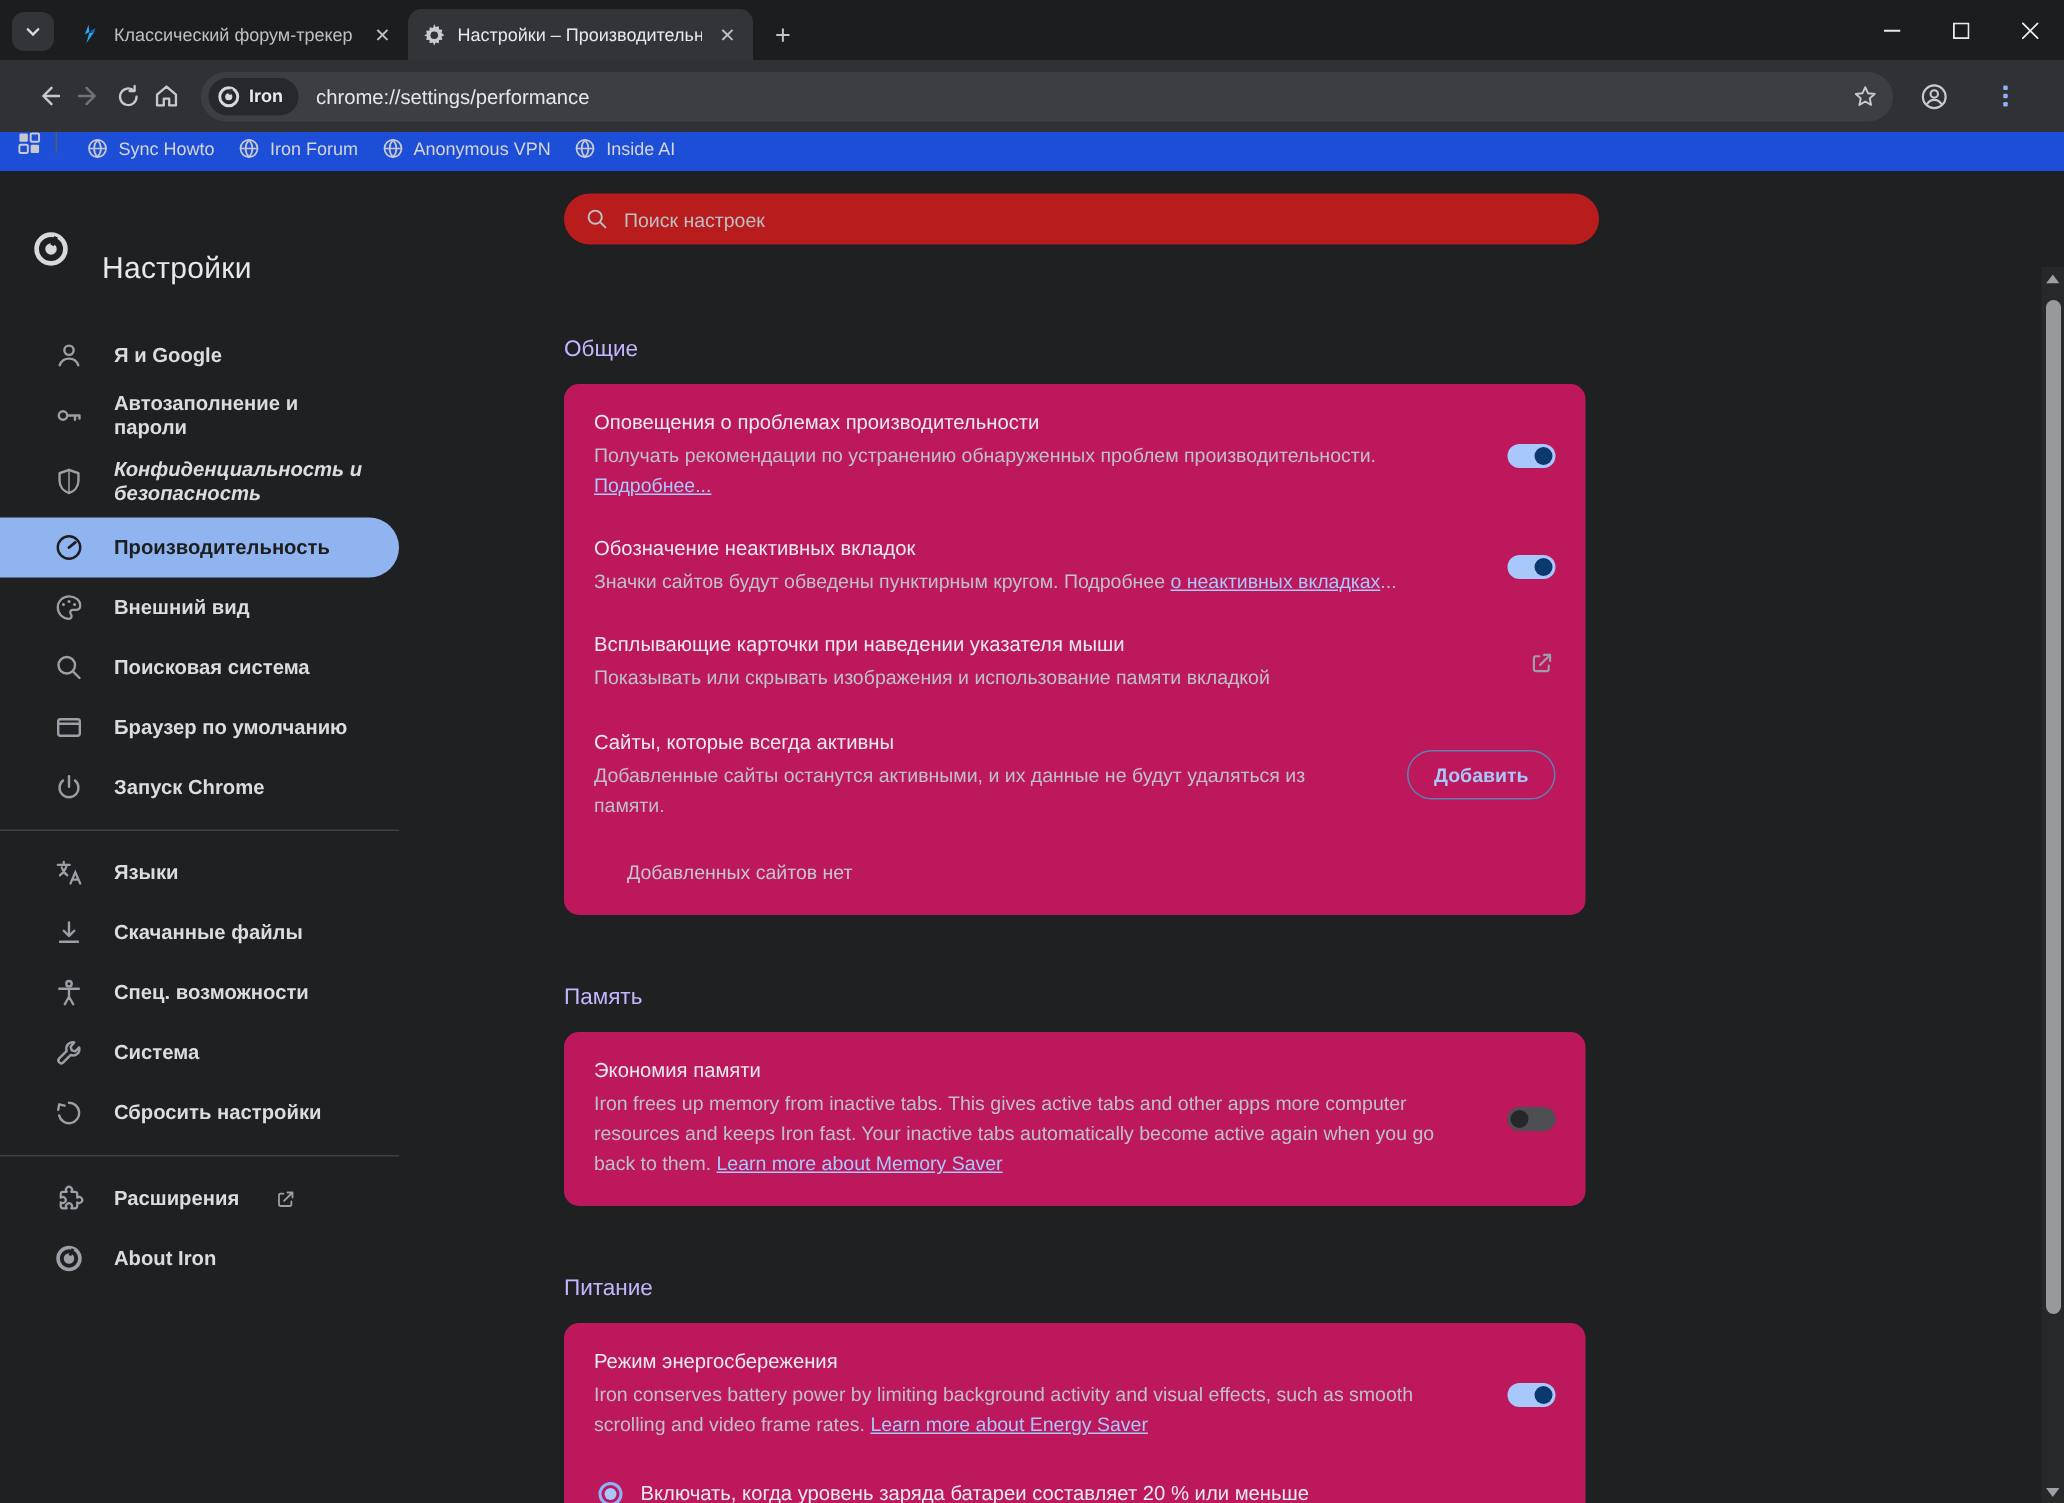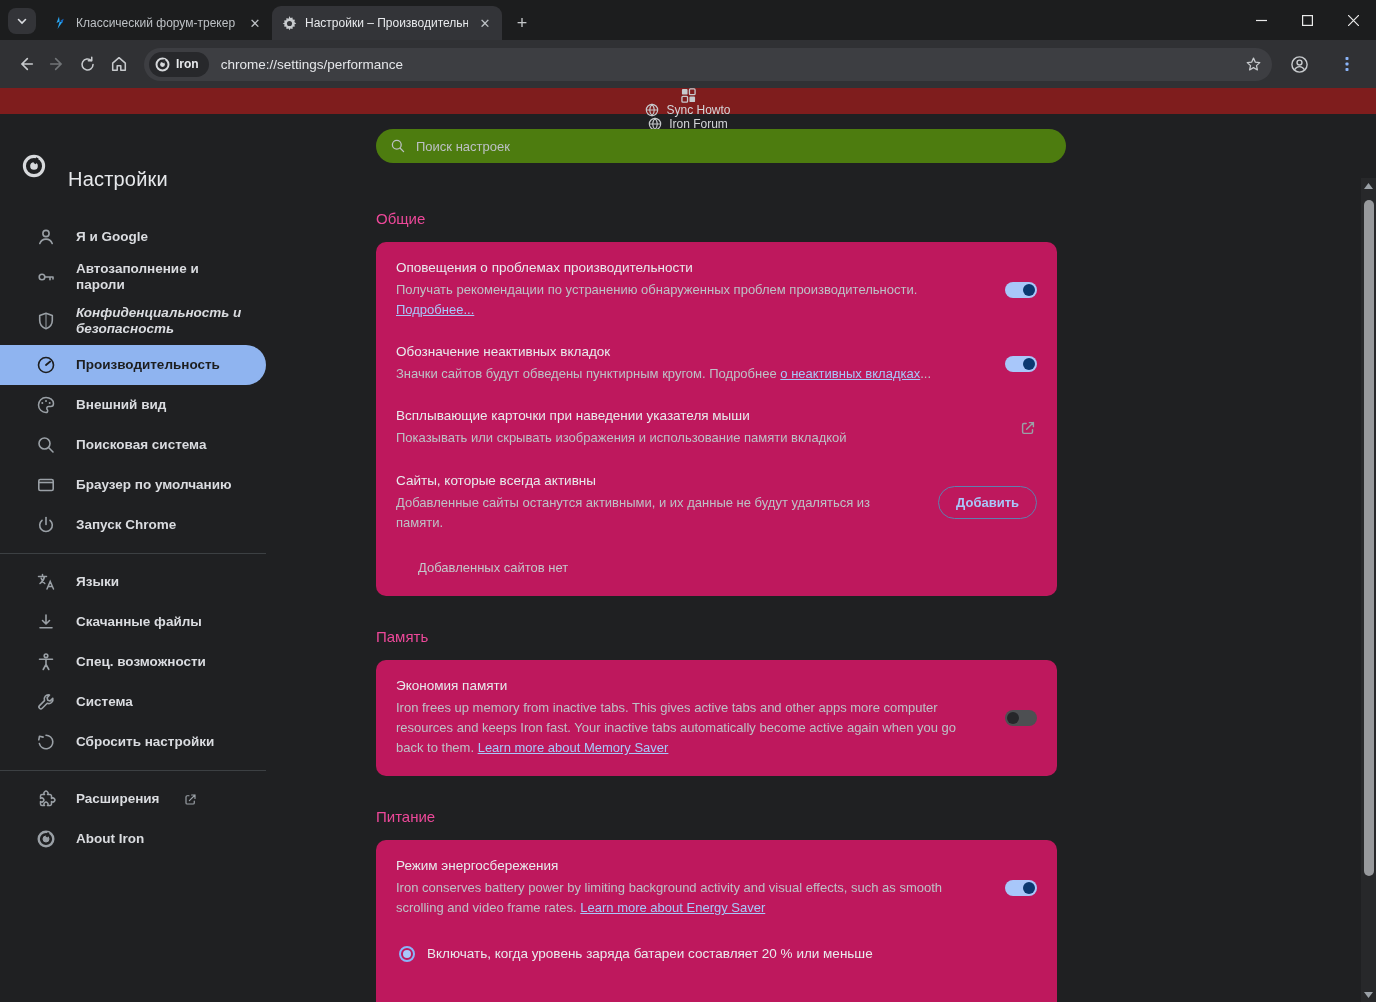--- a/index.html
+++ b/index.html
@@ -16,61 +16,61 @@
   .tab.active { background:#333438; color:#e8eaed; }
   .tab .title { flex:1; white-space:nowrap; overflow:hidden; }
   .tab .close { width:18px; height:18px; border-radius:50%; display:flex; align-items:center;
     justify-content:center; font-size:13px; color:#bdc1c5; flex:0 0 auto; }
   .newtab { width:28px; height:28px; margin:0 0 3px 6px; border-radius:50%; display:flex; align-items:center;
     justify-content:center; color:#c3c6c9; font-size:18px; cursor:pointer; }
   .wincontrols { position:absolute; right:0; top:0; height:40px; display:flex; }
   .winbtn { width:46px; height:40px; display:flex; align-items:center; justify-content:center; cursor:pointer; }
 
   
-  .toolbar { height:48px; background:#303134; display:flex; align-items:center; padding:0 10px; }
+  .toolbar { height:48px; background:#303134; display:flex; align-items:center; padding:0 20px; }
   .navbtn { width:34px; height:34px; border-radius:50%; display:flex; align-items:center;
     justify-content:center; margin:0 2px; cursor:pointer; }
   .omnibox { flex:0 0 auto; width:1128px; height:33px; background:#3d3e42; border-radius:17px;
     margin-left:10px; display:flex; align-items:center; padding:0 10px 0 5px; }
   .sitechip { height:25px; background:#27282b; border-radius:13px; display:flex; align-items:center;
     gap:6px; padding:0 10px 0 6px; color:#e8eaed; font-size:12px; font-weight:bold; cursor:pointer; }
   .url { margin-left:12px; font-size:13.5px; color:#e4e6e9; flex:1; white-space:nowrap; overflow:hidden; }
   .toolbar-right { display:flex; align-items:center; margin-left:8px; gap:10px; }
 
   
-  .bookmarks { height:26px; background:#7f1d1d; display:flex; align-items:center; padding:0 12px;flex-direction:column; }
+  .bookmarks { height:26px; background:#1d4ed8; display:flex; padding:0 12px; }
   .bm-divider { width:1px; height:14px; background:#5a5c5f; margin:0 12px 0 10px; }
   .bookmark { display:flex; align-items:center; gap:7px; color:#d3d5d8; font-size:12px;
     padding:0 8px; height:22px; border-radius:11px; cursor:pointer; }
 
   
   .main { display:flex; height:888px; }
   .sidebar { width:266px; flex:0 0 auto; padding-top:10px; }
   .sb-header { display:flex; align-items:center; gap:22px; padding:16px 0 26px 22px; }
   .sb-title { font-size:20px; color:#e6e8eb; letter-spacing:.2px;margin-top:28px; }
   .sb-item { height:40px; display:flex; align-items:center; gap:20px; padding-left:36px;
     color:#dadce0; font-size:13.5px; font-weight:bold; cursor:pointer; border-radius:0 20px 20px 0; }
   .sb-item .lbl { max-width:175px; line-height:1.2; }
   .sb-item.two { height:48px;font-style:italic; }
   .sb-item.selected { background:#8fb4f0; color:#1d1e1f; }
   .sb-item.selected svg { stroke:#1d1e1f; }
   .sb-item svg { stroke:#9aa0a6; flex:0 0 auto; }
   .sb-divider { height:1px; background:#3c4043; margin:8px 0; }
 
   .content { flex:1; position:relative; }
   .content-header { height:64px; display:flex; align-items:center; }
-  .searchpill { margin-left:110px; width:690px; height:34px; background:#4d7c0f; border-radius:17px;
+  .searchpill { margin-left:110px; width:690px; height:34px; background:#b91c1c; border-radius:17px;
     display:flex; align-items:center; padding:0 14px; gap:10px; }
   .searchpill input { background:transparent; border:none; outline:none; color:#e8eaed;
     font-size:13px; width:600px; font-family:"Liberation Sans",sans-serif; }
   .searchpill input::placeholder { color:#bcc0c4; opacity:1; }
 
   .scrollarea { position:absolute; left:0; right:0; top:64px; bottom:0; overflow:hidden; }
   .column { margin-left:110px; width:681px; }
-  .section-title { font-size:15px; font-weight:normal; color:#ec4899; margin:32px 0 15px; }
+  .section-title { font-size:15px; font-weight:normal; color:#c4b5fd; margin:46px 0 15px; }
   .card { background:#be185d; border-radius:10px; padding:6px 0; }
   .row { display:flex; align-items:center; gap:18px; padding:12px 20px; }
   .row-text { flex:1; }
   .row-title { font-size:13.5px; color:#e8eaed; margin-bottom:5px; }
   .row-desc { font-size:13px; color:#bdc1c6; line-height:1.55; }
   a.lnk { color:#a8c7fa; text-decoration:underline; cursor:pointer; }
 
   .toggle { width:32px; height:16px; border-radius:8px; position:relative; flex:0 0 auto; cursor:pointer; }
   .toggle.on { background:#a8c7fa; }
   .toggle.on .knob { position:absolute; right:2px; top:2px; width:12px; height:12px;

